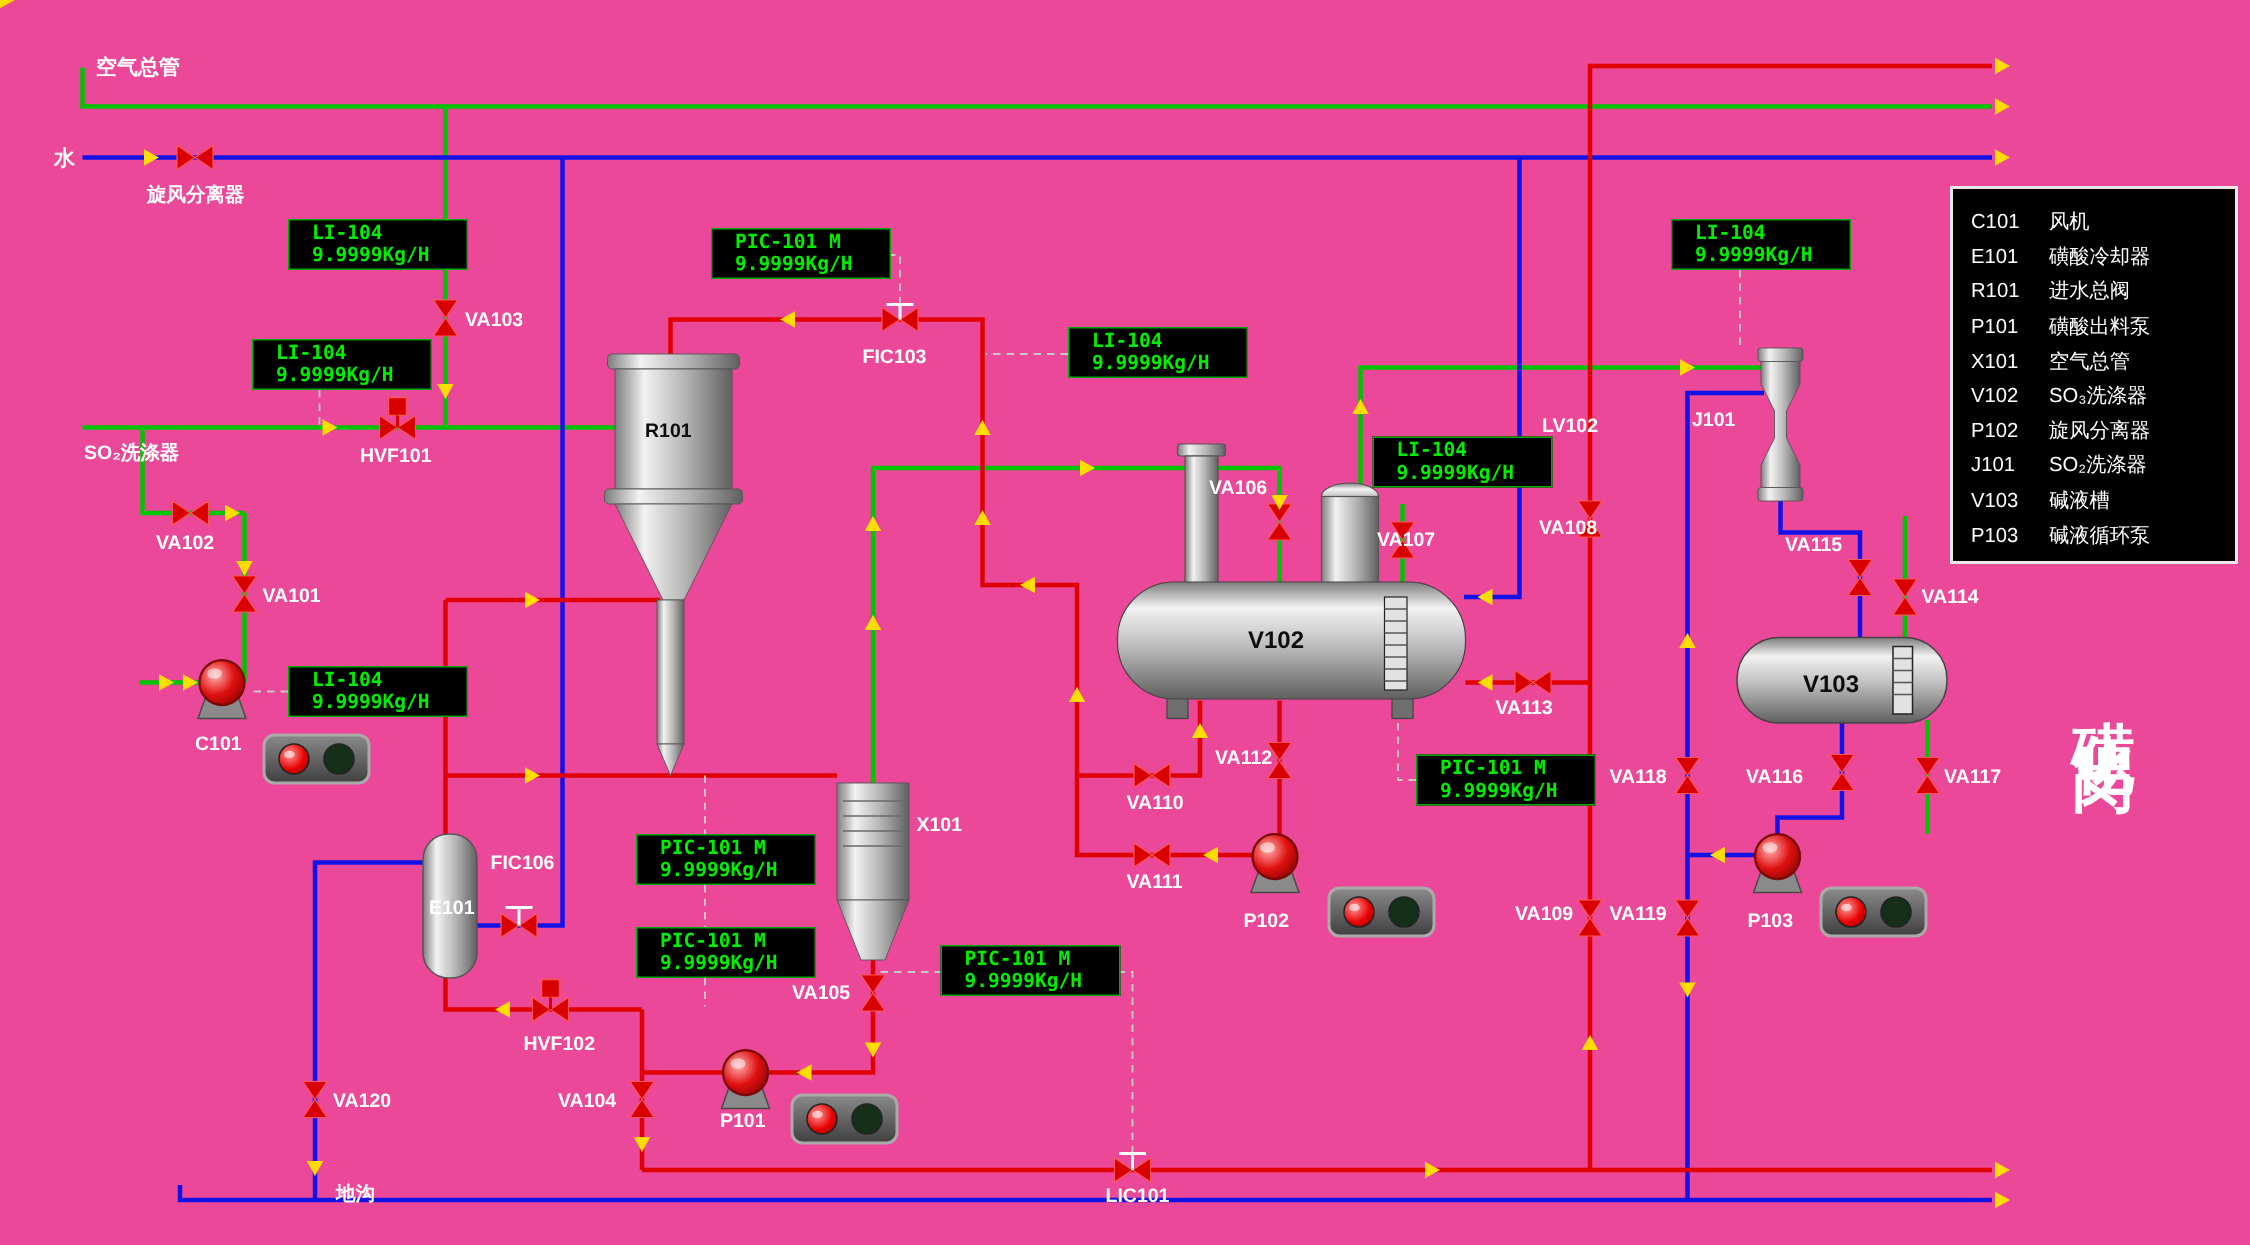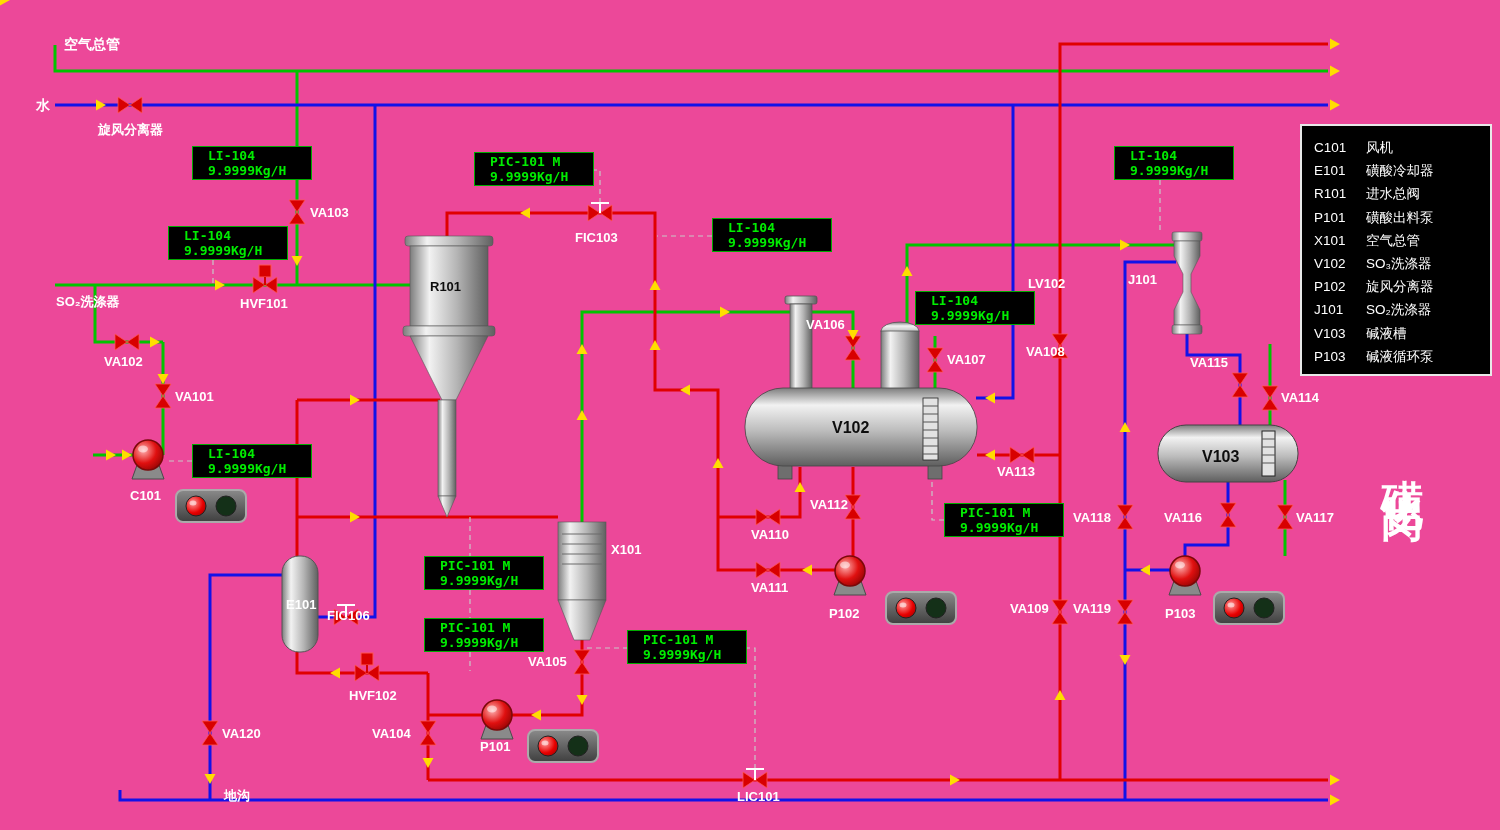--- a/index.html
+++ b/index.html
@@ -266,28 +266,28 @@
 <div class="lbl" style="left:64px;top:36px;font-size:14px">空气总管</div>
 <div class="lbl" style="left:36px;top:97px;font-size:14px">水</div>
 <div class="lbl" style="left:98px;top:121px">旋风分离器</div>
 <div class="lbl" style="left:56px;top:293px">SO₂洗涤器</div>
 <div class="lbl" style="left:224px;top:787px">地沟</div>
 
 <div class="lbl" style="left:310px;top:205px">VA103</div>
 <div class="lbl" style="left:240px;top:296px">HVF101</div>
 <div class="lbl" style="left:104px;top:354px">VA102</div>
 <div class="lbl" style="left:175px;top:389px">VA101</div>
-<div class="lbl" style="left:327px;top:608px">FIC106</div>
+<div class="lbl" style="left:327px;top:567px">FIC106</div>
 <div class="lbl" style="left:349px;top:688px">HVF102</div>
 <div class="lbl" style="left:222px;top:726px">VA120</div>
 <div class="lbl" style="left:372px;top:726px">VA104</div>
 <div class="lbl" style="left:528px;top:654px">VA105</div>
 <div class="lbl" style="left:575px;top:230px">FIC103</div>
 <div class="lbl" style="left:806px;top:317px">VA106</div>
-<div class="lbl" style="left:947px;top:352px">VA107</div>
+<div class="lbl" style="left:918px;top:352px">VA107</div>
 <div class="lbl" style="left:751px;top:527px">VA110</div>
 <div class="lbl" style="left:751px;top:580px">VA111</div>
 <div class="lbl" style="left:810px;top:497px">VA112</div>
 <div class="lbl" style="left:1028px;top:276px">LV102</div>
 <div class="lbl" style="left:1026px;top:344px">VA108</div>
 <div class="lbl" style="left:997px;top:464px">VA113</div>
 <div class="lbl" style="left:1010px;top:601px">VA109</div>
 <div class="lbl" style="left:1073px;top:601px">VA119</div>
 <div class="lbl" style="left:1073px;top:510px">VA118</div>
 <div class="lbl" style="left:1190px;top:355px">VA115</div>

